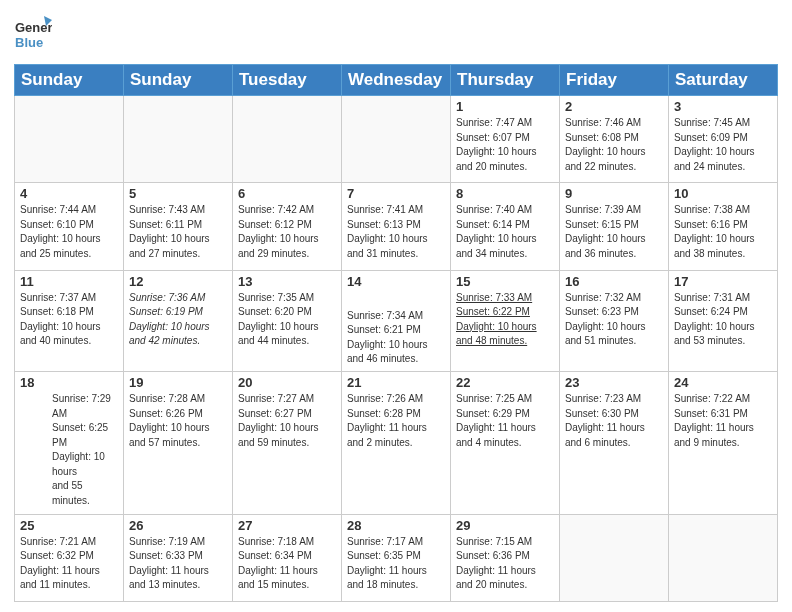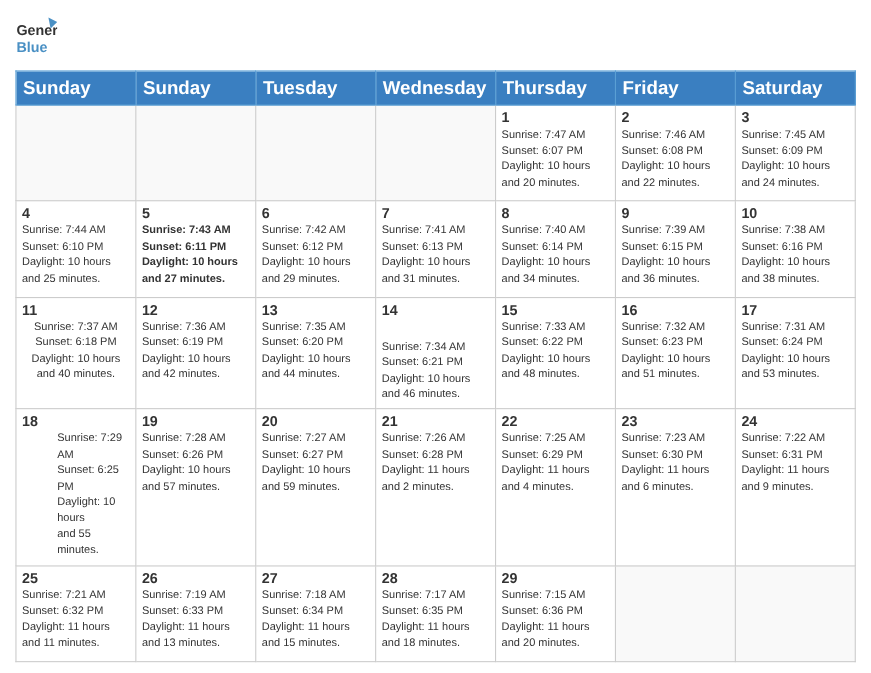--- a/index.html
+++ b/index.html
@@ -141,21 +141,21 @@
         <tr>
           <td>
             <div class="day-number">4</div>
             <div class="day-info" style="white-space: pre-line;">Sunrise: 7:44 AM
 Sunset: 6:10 PM
 Daylight: 10 hours
 and 25 minutes.</div>
           </td>
           <td>
             <div class="day-number">5</div>
-            <div class="day-info" style="white-space: pre-line; font-weight: bold;">Sunrise: 7:43 AM
+            <div class="day-info" style="white-space: pre-line;">Sunrise: 7:43 AM
 Sunset: 6:11 PM
 Daylight: 10 hours
 and 27 minutes.</div>
           </td>
           <td>
             <div class="day-number">6</div>
             <div class="day-info" style="white-space: pre-line;">Sunrise: 7:42 AM
 Sunset: 6:12 PM
 Daylight: 10 hours
 and 29 minutes.</div>
@@ -185,49 +185,49 @@
             <div class="day-number">10</div>
             <div class="day-info" style="white-space: pre-line;">Sunrise: 7:38 AM
 Sunset: 6:16 PM
 Daylight: 10 hours
 and 38 minutes.</div>
           </td>
         </tr>
         <tr>
           <td>
             <div class="day-number">11</div>
-            <div class="day-info" style="white-space: pre-line; text-align: center;">Sunrise: 7:37 AM
+            <div class="day-info" style="white-space: pre-line;">Sunrise: 7:37 AM
 Sunset: 6:18 PM
 Daylight: 10 hours
 and 40 minutes.</div>
           </td>
           <td>
             <div class="day-number">12</div>
-            <div class="day-info" style="white-space: pre-line;">Sunrise: 7:36 AM
+            <div class="day-info" style="white-space: pre-line; font-style: italic;">Sunrise: 7:36 AM
 Sunset: 6:19 PM
 Daylight: 10 hours
 and 42 minutes.</div>
           </td>
           <td>
             <div class="day-number">13</div>
             <div class="day-info" style="white-space: pre-line;">Sunrise: 7:35 AM
 Sunset: 6:20 PM
 Daylight: 10 hours
 and 44 minutes.</div>
           </td>
           <td>
             <div class="day-number">14</div>
             <div class="day-info" style="white-space: pre-line; margin-top: 20px;">Sunrise: 7:34 AM
 Sunset: 6:21 PM
 Daylight: 10 hours
 and 46 minutes.</div>
           </td>
           <td>
             <div class="day-number">15</div>
-            <div class="day-info" style="white-space: pre-line;">Sunrise: 7:33 AM
+            <div class="day-info" style="white-space: pre-line; text-decoration: underline;">Sunrise: 7:33 AM
 Sunset: 6:22 PM
 Daylight: 10 hours
 and 48 minutes.</div>
           </td>
           <td>
             <div class="day-number">16</div>
             <div class="day-info" style="white-space: pre-line;">Sunrise: 7:32 AM
 Sunset: 6:23 PM
 Daylight: 10 hours
 and 51 minutes.</div>

